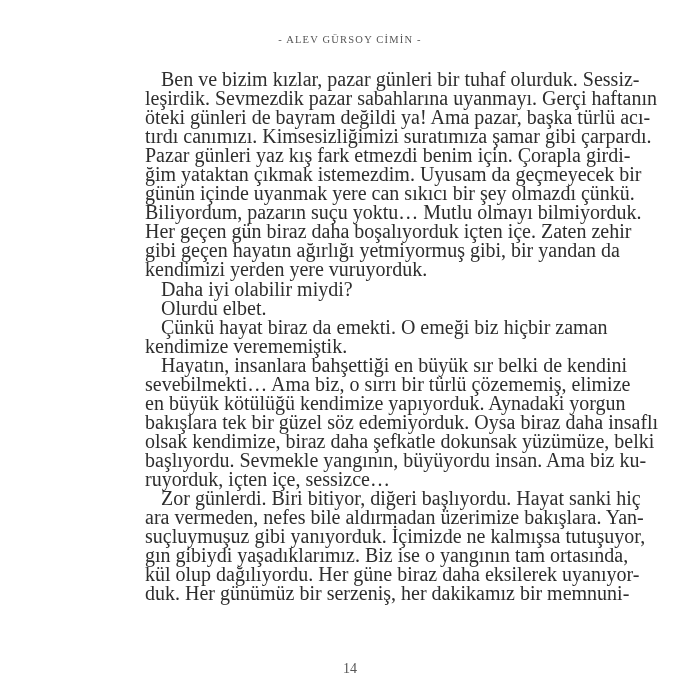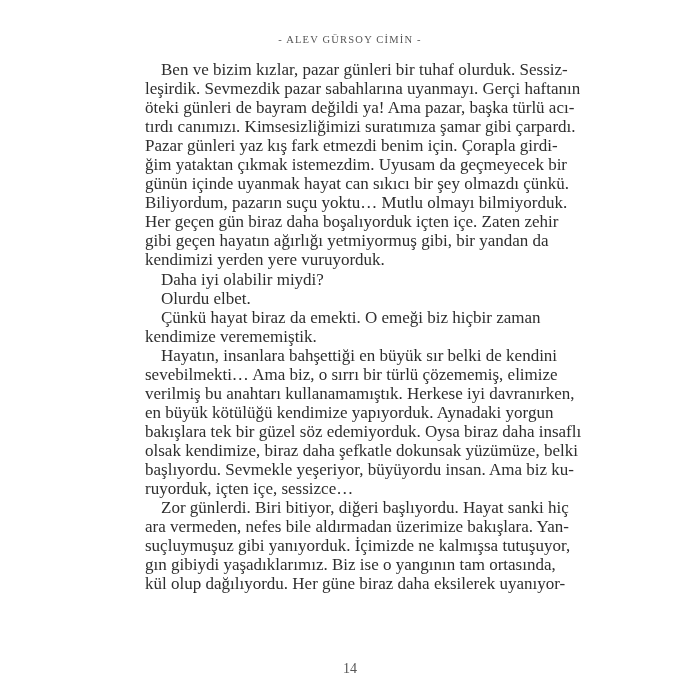--- a/index.html
+++ b/index.html
@@ -8,22 +8,22 @@
       position: relative; overflow: hidden;
       font-family: "Liberation Serif", "DejaVu Serif", serif;
       color: #2e2e2e;
     }
     .page { position: absolute; left: 0; top: 0; width: 700px; height: 700px; background: #fff; }
     .running-head {
       position: absolute; top: 34px; left: 0; width: 700px; text-align: center;
       font-size: 10.5px; letter-spacing: 1.2px; color: #555;
     }
     .body-text {
-      position: absolute; top: 60px; left: 145px; width: 368px;
-      font-size: 17px; line-height: 19.05px; color: #2e2e2e;
+      position: absolute; top: 70px; left: 145px; width: 368px;
+      font-size: 20px; line-height: 19.05px; color: #2e2e2e;
     }
     .line {
       display: block; white-space: nowrap; text-align: justify; text-align-last: justify;
       height: 19.05px;
     }
     .line.last { text-align-last: left; }
     .line.indent { padding-left: 16px; }
     .page-number {
       position: absolute; top: 661px; left: 0; width: 700px; text-align: center;
       font-size: 14px; color: #555;
@@ -35,38 +35,38 @@
 <div class="page">
   <div class="running-head">- ALEV GÜRSOY CİMİN -</div>
 
   <div class="body-text">
     <span class="line indent">Ben ve bizim kızlar, pazar günleri bir tuhaf olurduk. Sessiz-</span>
     <span class="line">leşirdik. Sevmezdik pazar sabahlarına uyanmayı. Gerçi haftanın</span>
     <span class="line">öteki günleri de bayram değildi ya! Ama pazar, başka türlü acı-</span>
     <span class="line">tırdı canımızı. Kimsesizliğimizi suratımıza şamar gibi çarpardı.</span>
     <span class="line">Pazar günleri yaz kış fark etmezdi benim için. Çorapla girdi-</span>
     <span class="line">ğim yataktan çıkmak istemezdim. Uyusam da geçmeyecek bir</span>
-    <span class="line">günün içinde uyanmak hayat can sıkıcı bir şey olmazdı çünkü.</span>
+    <span class="line">günün içinde uyanmak yere can sıkıcı bir şey olmazdı çünkü.</span>
     <span class="line">Biliyordum, pazarın suçu yoktu… Mutlu olmayı bilmiyorduk.</span>
     <span class="line">Her geçen gün biraz daha boşalıyorduk içten içe. Zaten zehir</span>
     <span class="line">gibi geçen hayatın ağırlığı yetmiyormuş gibi, bir yandan da</span>
     <span class="line last">kendimizi yerden yere vuruyorduk.</span>
     <span class="line indent last">Daha iyi olabilir miydi?</span>
     <span class="line indent last">Olurdu elbet.</span>
     <span class="line indent">Çünkü hayat biraz da emekti. O emeği biz hiçbir zaman</span>
     <span class="line last">kendimize verememiştik.</span>
     <span class="line indent">Hayatın, insanlara bahşettiği en büyük sır belki de kendini</span>
     <span class="line">sevebilmekti… Ama biz, o sırrı bir türlü çözememiş, elimize</span>
-    <span class="line">verilmiş bu anahtarı kullanamamıştık. Herkese iyi davranırken,</span>
     <span class="line">en büyük kötülüğü kendimize yapıyorduk. Aynadaki yorgun</span>
     <span class="line">bakışlara tek bir güzel söz edemiyorduk. Oysa biraz daha insaflı</span>
     <span class="line">olsak kendimize, biraz daha şefkatle dokunsak yüzümüze, belki</span>
-    <span class="line">başlıyordu. Sevmekle yeşeriyor, büyüyordu insan. Ama biz ku-</span>
+    <span class="line">başlıyordu. Sevmekle yangının, büyüyordu insan. Ama biz ku-</span>
     <span class="line last">ruyorduk, içten içe, sessizce…</span>
     <span class="line indent">Zor günlerdi. Biri bitiyor, diğeri başlıyordu. Hayat sanki hiç</span>
     <span class="line">ara vermeden, nefes bile aldırmadan üzerimize bakışlara. Yan-</span>
     <span class="line">suçluymuşuz gibi yanıyorduk. İçimizde ne kalmışsa tutuşuyor,</span>
     <span class="line">gın gibiydi yaşadıklarımız. Biz ise o yangının tam ortasında,</span>
     <span class="line">kül olup dağılıyordu. Her güne biraz daha eksilerek uyanıyor-</span>
+    <span class="line">duk. Her günümüz bir serzeniş, her dakikamız bir memnuni-</span>
   </div>
 
   <div class="page-number">14</div>
 </div>
 
 </body></html>

